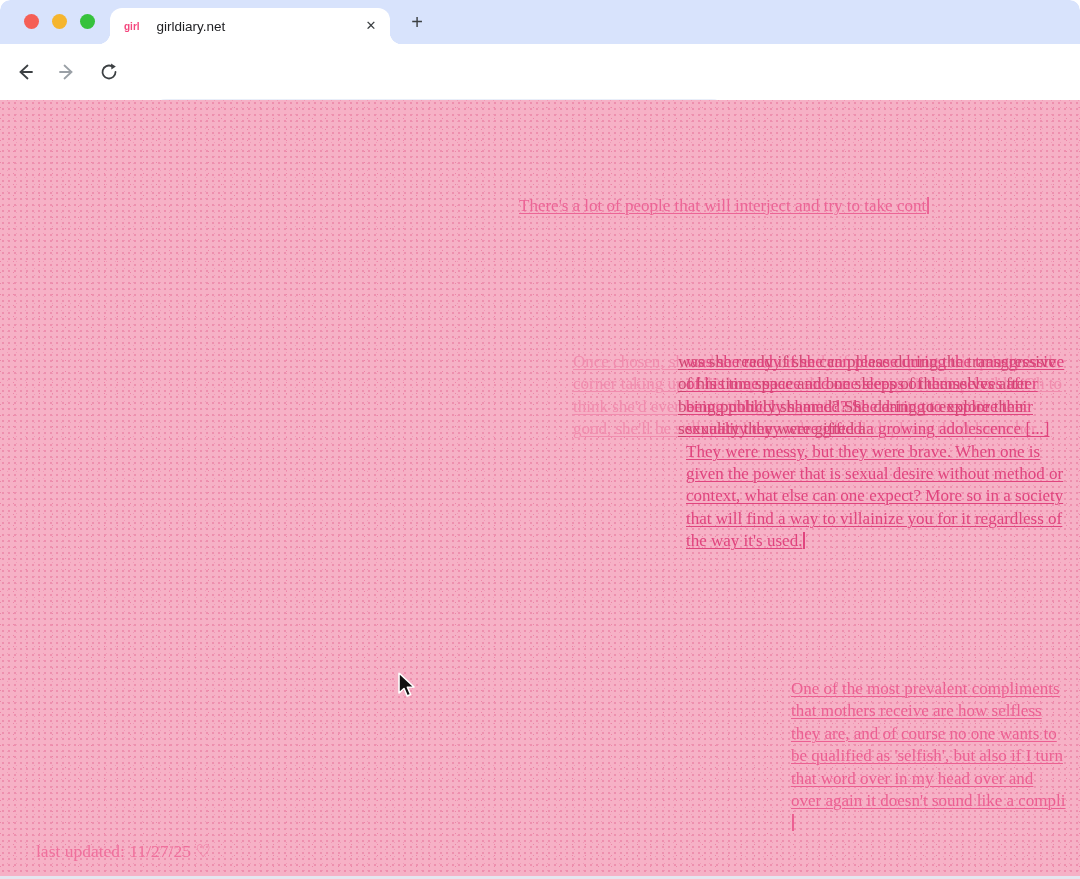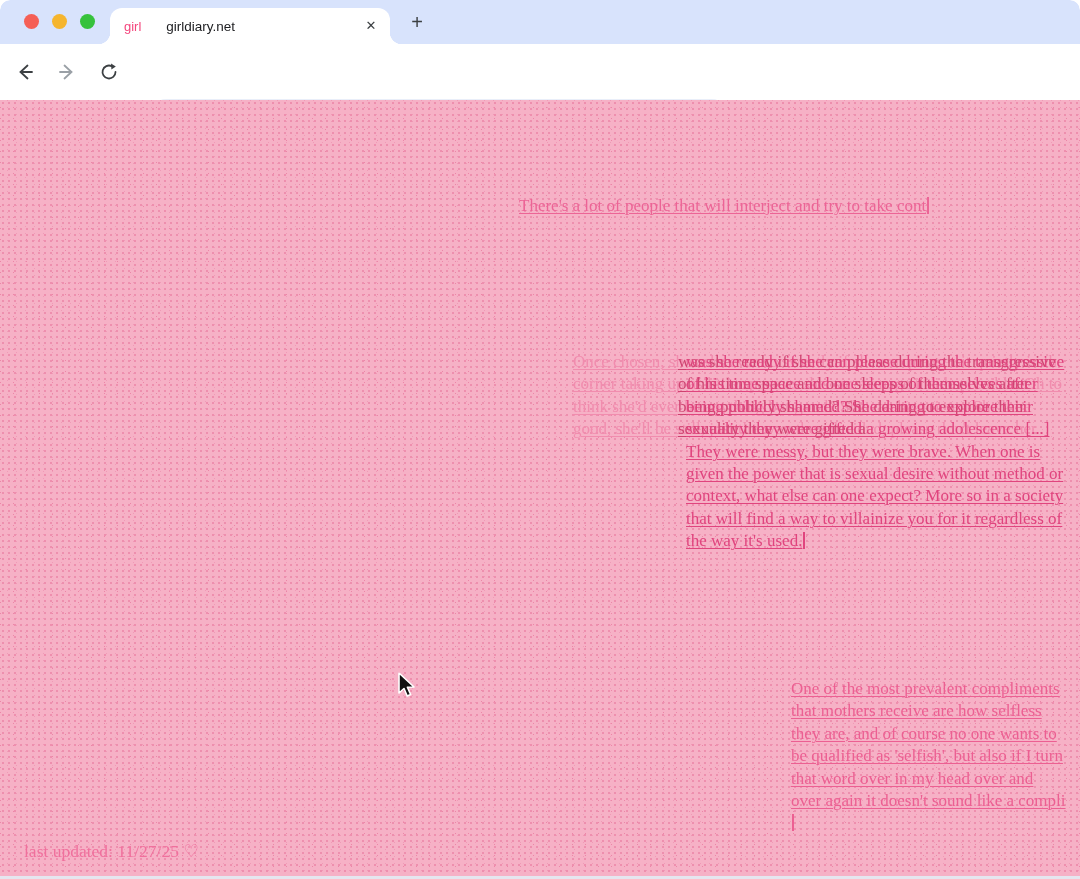--- a/index.html
+++ b/index.html
@@ -9,21 +9,21 @@
   
   .tabstrip{position:absolute;left:0;top:0;width:1080px;height:44px;background:#d8e3fc;border-radius:10px 10px 0 0;}
   .traffic{position:absolute;top:14px;width:15px;height:15px;border-radius:50%;}
   .t-red{left:24px;background:#f55f56;}
   .t-yellow{left:52px;background:#f5b52e;}
   .t-green{left:80px;background:#36c23c;}
   .tab{position:absolute;left:110px;top:8px;width:280px;height:36px;background:#fff;border-radius:12px 12px 0 0;display:flex;align-items:center;padding:0 10px 0 14px;}
   .tab-curve{position:absolute;bottom:0;width:12px;height:12px;}
   .tab-curve.left{left:98px;background:radial-gradient(circle at 0 0,transparent 12px,#fff 12.5px);}
   .tab-curve.right{left:390px;background:radial-gradient(circle at 12px 0,transparent 12px,#fff 12.5px);}
-  .favicon{color:#f4467d;font-size:13px;font-weight:normal;margin-right:25px;letter-spacing:0;}
+  .favicon{color:#f4467d;font-size:10px;font-weight:bold;margin-right:17px;letter-spacing:0;}
   .tab-title{color:#202124;font-size:13.5px;flex:1;white-space:nowrap;overflow:hidden;}
   .tab-close{color:#3c4043;font-size:13px;width:18px;height:18px;line-height:18px;text-align:center;border-radius:50%;cursor:default;}
   .newtab-btn{position:absolute;left:404px;top:10px;width:26px;height:26px;color:#3c4043;font-size:20px;line-height:25px;text-align:center;border-radius:50%;}
 
   
   .toolbar{position:absolute;left:0;top:44px;width:1080px;height:56px;background:#fff;border-radius:12px 0 0 0;display:flex;align-items:center;}
   .nav-btn{width:34px;height:34px;display:flex;align-items:center;justify-content:center;border-radius:50%;margin-left:8px;}
   .nav-btn svg{display:block;}
   .urlbar{position:absolute;left:148px;top:55px;width:582px;height:37px;background:#e9eef9;border-radius:19px;display:flex;align-items:center;padding:0 10px 0 4px;}
   .tune-circle{width:30px;height:30px;background:#fff;border-radius:50%;display:flex;align-items:center;justify-content:center;margin-right:12px;flex:none;}
@@ -40,21 +40,21 @@
       radial-gradient(#ec86a8 0.7px, rgba(0,0,0,0) 0.8px);
     background-size:6px 6px, 9px 7px, 13px 11px;
     background-position:0 0, 3px 4px, 7px 2px;}
   .diary-text{position:absolute;font-family:"Liberation Serif",serif;font-size:17px;line-height:22.4px;
     text-decoration:underline;text-decoration-thickness:1px;text-underline-offset:2px;}
   .t-line1{left:519px;top:95px;width:480px;color:#ec6496;}
   .t-light{left:573px;top:251px;width:493px;color:#f18cae;}
   .t-ghost{left:678px;top:251px;width:383px;height:94px;overflow:hidden;color:#c93565;opacity:.85;}
   .t-dark{left:686px;top:251px;width:381px;color:#e0447e;}
   .t-mothers{left:791px;top:578px;width:276px;color:#ec5f92;}
-  .t-footer{left:24px;top:740px;color:#f0709d;text-decoration:none;font-size:17.5px;}
+  .t-footer{left:36px;top:740px;color:#f0709d;text-decoration:none;font-size:17.5px;}
   .caret{display:inline-block;width:1.5px;height:17px;background:currentColor;vertical-align:-3px;margin-left:1px;text-decoration:none;}
   .bottom-strip{position:absolute;left:0;bottom:0;width:1080px;height:3px;background:#e5e6ef;}
 
   
   .cursor{position:absolute;left:395px;top:571px;width:22px;height:30px;}
 </style>
 </head>
 <body>
 
 <div class="window">

